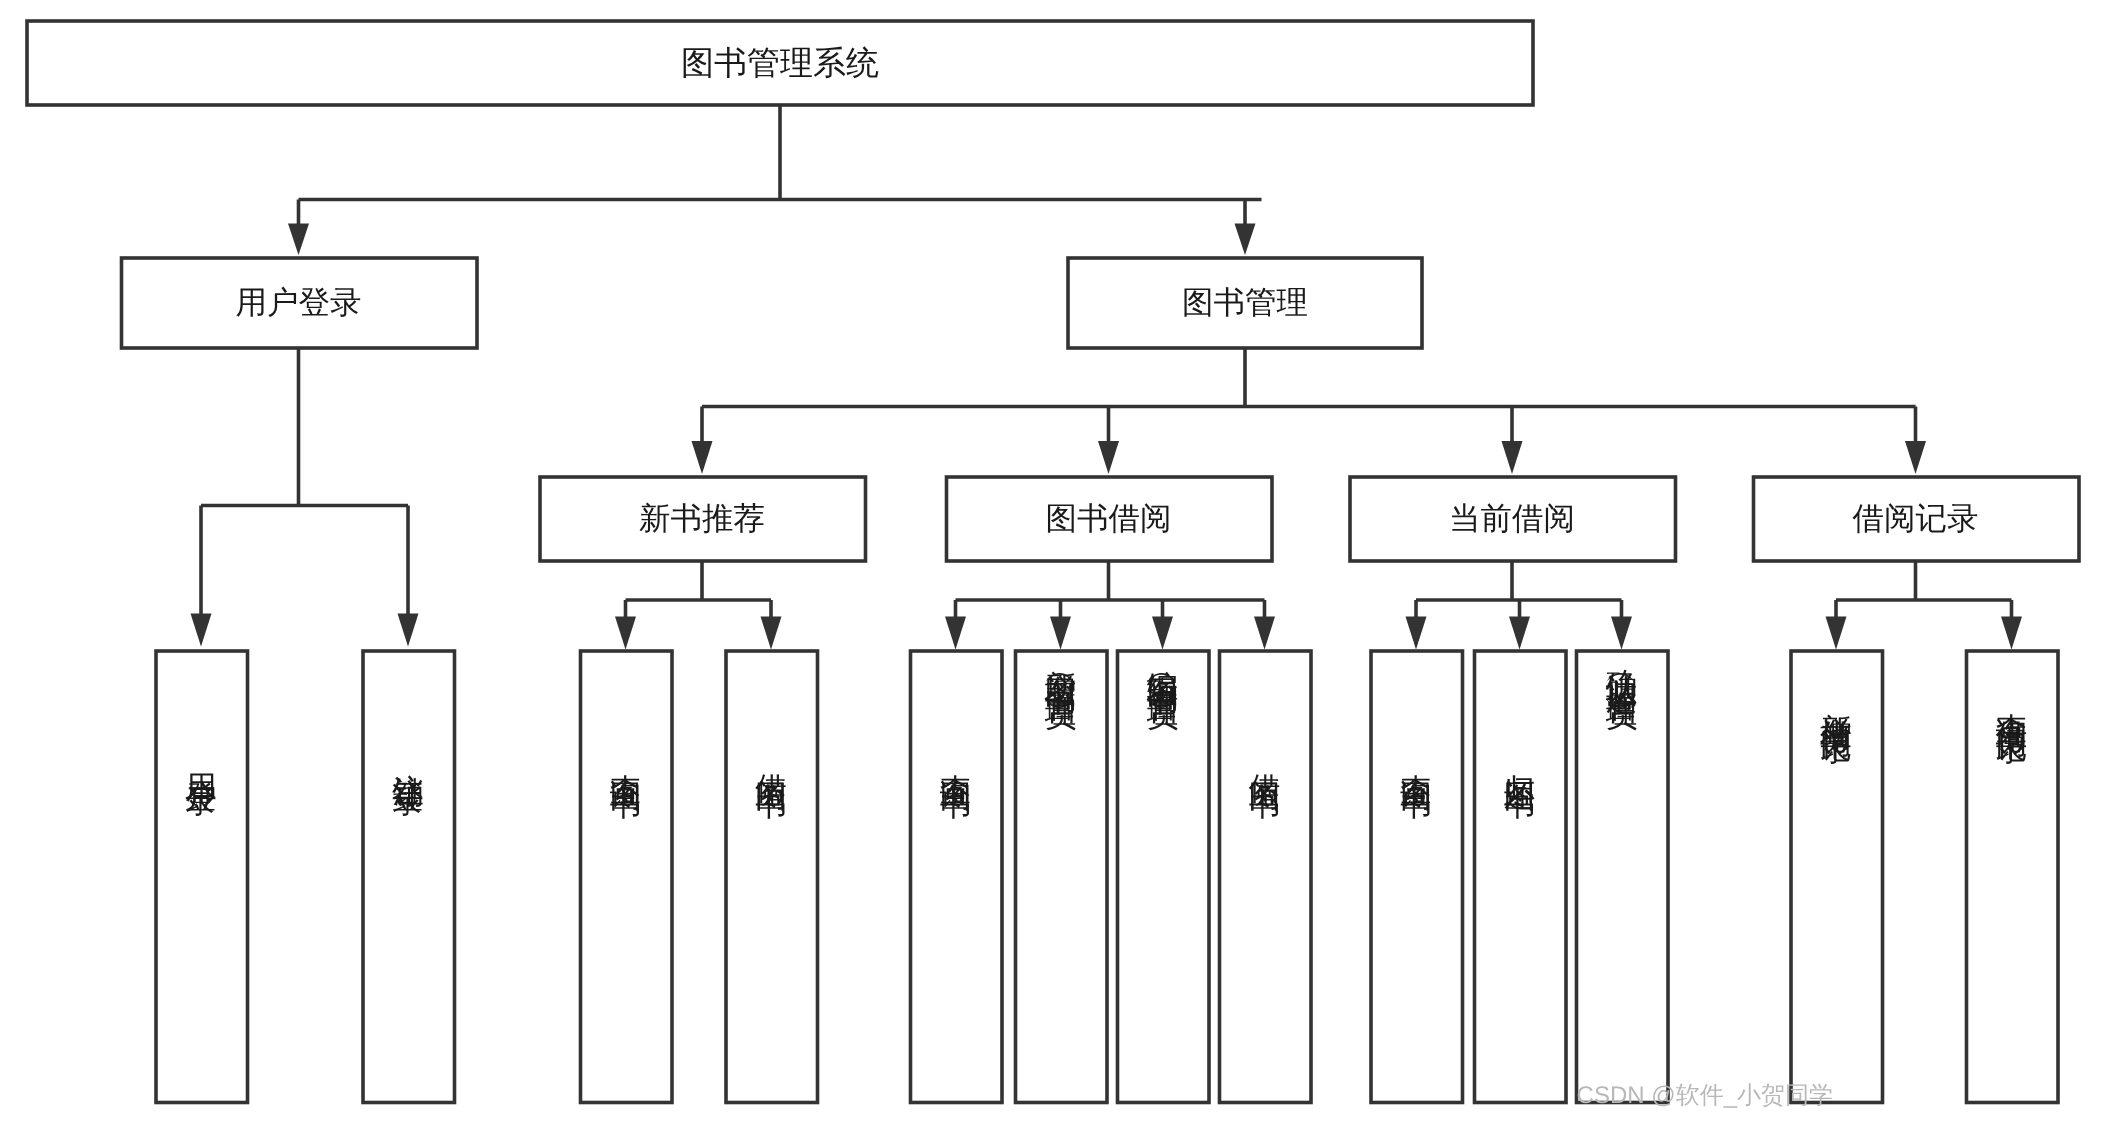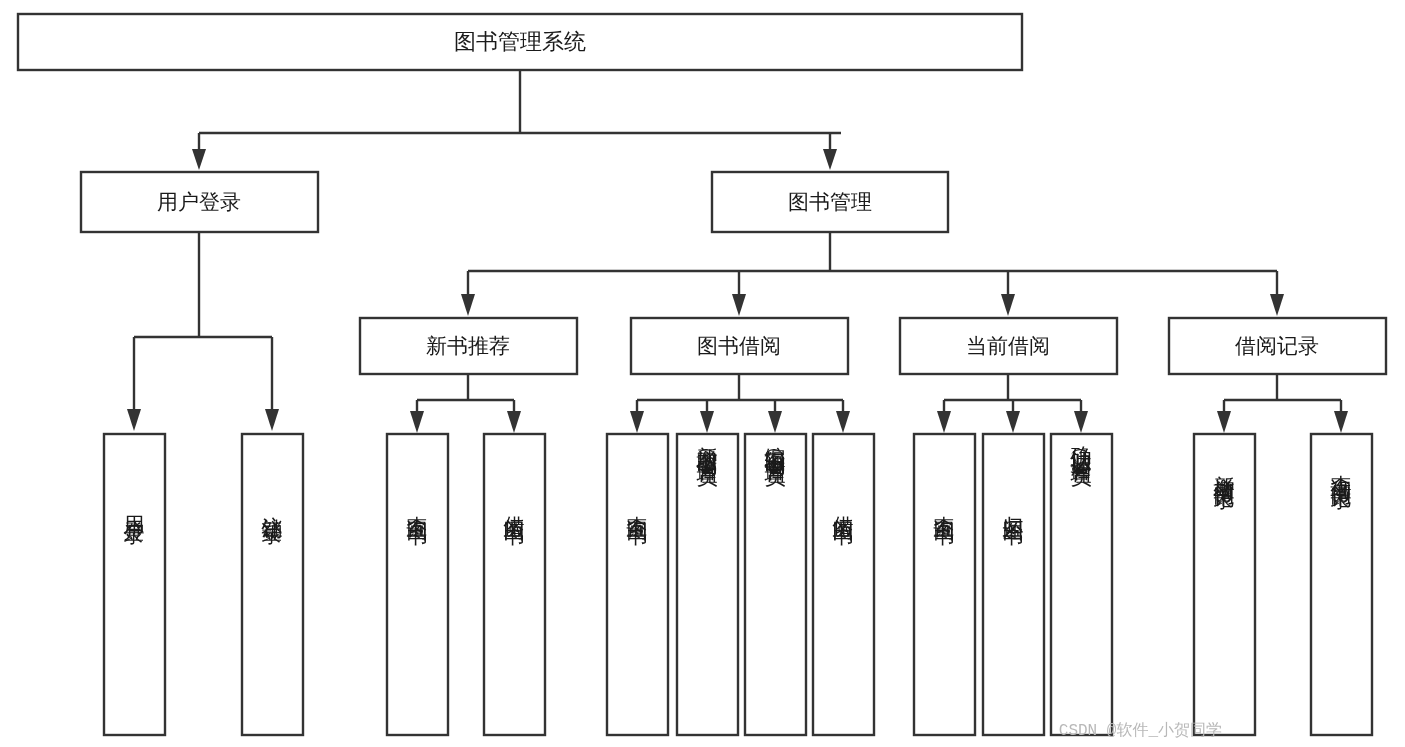--- a/index.html
+++ b/index.html
@@ -54,21 +54,21 @@
     fill: #1a1a1a;
     text-anchor: middle;
     writing-mode: vertical-rl;
     glyph-orientation-vertical: 0;
     letter-spacing: 3px;
   }
   .watermark {
     position: absolute;
     right: 10px;
     bottom: 6px;
-    font-family: Liberation Mono, monospace;
+    font-family: Liberation Sans, sans-serif;
     font-size: 16px;
     color: #b8b8b8;
     white-space: nowrap;
     user-select: none;
   }
 </style>
 </head>
 <body>
 
 <div id="diagram-root">

